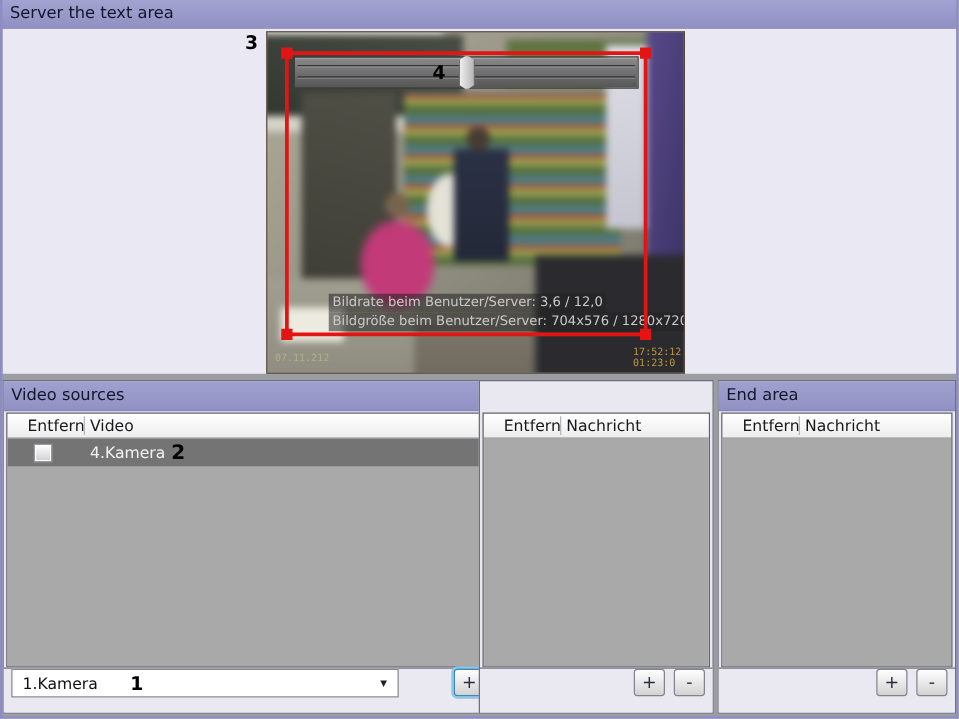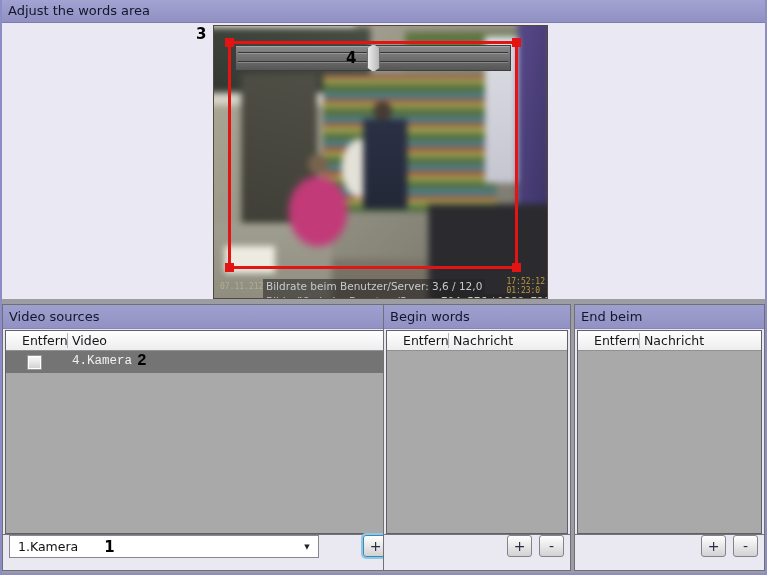--- a/index.html
+++ b/index.html
@@ -42,21 +42,21 @@
       linear-gradient(15deg,#3c3c34,#504f46) 34px 52px / 72px 175px no-repeat,
       linear-gradient(25deg,#30362f,#494e44) -18px 8px / 175px 62px no-repeat,
       linear-gradient(#edece4,#d4d2c6) -8px 0px / 150px 82px no-repeat,
       linear-gradient(135deg,#b2ae9c 0%,#8b897c 60%,#6f6d62 100%) 0 0 / 100% 100% no-repeat;}
 
   .stamp-date{position:absolute;left:6px;top:256px;font-size:8px;color:#cdc596;opacity:.55;
               font-family:"DejaVu Sans Mono",monospace;z-index:3;}
   .stamp-tr{position:absolute;right:2px;top:251px;text-align:left;font-size:8px;line-height:9px;
             color:#caa43c;opacity:.9;font-family:"DejaVu Sans Mono",monospace;z-index:3;}
 
-  .osd{position:absolute;left:49px;top:209px;font-size:10.5px;line-height:15px;color:#c9c9c9;z-index:4;margin-top:44px;}
+  .osd{position:absolute;left:49px;top:209px;font-size:10.5px;line-height:15px;color:#c9c9c9;z-index:4;}
   .osd span{display:table;background:rgba(35,35,35,.55);padding:0 3px;white-space:nowrap;}
 
   .selrect{position:absolute;left:14px;top:15px;width:290px;height:228px;
            border:3px solid #e31414;box-sizing:border-box;z-index:5;}
   .hd{position:absolute;width:9px;height:9px;background:#e31414;}
   .hd.tl{left:-6px;top:-6px}.hd.tr{right:-6px;top:-6px}
   .hd.bl{left:-6px;bottom:-6px}.hd.br{right:-6px;bottom:-6px}
 
   .slider{position:absolute;left:21px;top:19px;width:276px;height:26px;z-index:6;
           background:linear-gradient(#8a8a8a,#565656);border:1px solid #3e3e3e;
@@ -81,21 +81,21 @@
   .phead span{display:block;padding-left:6px;line-height:23px;font-size:13px;color:#15152b;}
 
   .tbl{position:absolute;left:2px;right:2px;top:25px;bottom:36px;
        border:1px solid #5f5f66;display:flex;flex-direction:column;overflow:hidden;}
   .thead{height:19px;flex:none;display:flex;align-items:center;
          background:linear-gradient(#ffffff,#ededed);border-bottom:1px solid #8f8f96;
          font-size:12.5px;color:#17171a;}
   .th1{flex:none;width:45px;padding-left:16px;overflow:hidden;white-space:nowrap;
        border-right:1px solid #b5b5ba;}
   .th2{flex:1;padding-left:4px;overflow:hidden;white-space:nowrap;}
-  .tbody{flex:1;background:#a9a9a9;font-family:Liberation Mono, monospace;}
+  .tbody{flex:1;background:#a9a9a9;}
   .row{position:relative;height:22px;background:#747474;}
   .cb{position:absolute;left:21px;top:4px;width:13px;height:13px;
       background:linear-gradient(#fefefe,#cfcfcf);border:1px solid #98989e;
       box-shadow:inset 0 0 0 1px #fff;box-sizing:content-box;}
   .rname{position:absolute;left:66px;top:3px;font-size:12.5px;color:#f2f2f2;}
   .m2{position:absolute;left:131px;top:1px;font-size:16px;}
 
   .pbar{position:absolute;left:0;right:0;bottom:0;height:36px;background:#eae9f2;
         border-top:1px solid #73737c;display:flex;
         padding:0 6px;gap:7px;box-sizing:border-box;}
@@ -110,21 +110,21 @@
          background:#fff;border:1px solid #888890;font-size:12.5px;color:#111;box-sizing:border-box;}
   .cval{padding-left:8px;}
   .m1{margin-left:26px;font-size:15px;font-weight:bold;}
   .arrow{margin-left:auto;width:16px;text-align:center;font-size:7px;color:#222;padding-right:3px;}
 </style>
 </head>
 <body>
 
 <div class="win">
   <div class="titlebar">
-    <span>Adjust the words area</span>
+    <span>Server the text area</span>
   </div>
 
   <div class="upper">
     <span class="marker m3">3</span>
 
     <div class="video">
       <div class="scene"></div>
       <div class="stamp-date">07.11.212</div>
       <div class="stamp-tr">
         <div>17:52:12</div>
@@ -175,40 +175,37 @@
         <span class="marker m1">1</span>
         <span class="arrow">▼</span>
       </div>
       <div class="grow"></div>
       <button class="btn focus">+</button>
       <button class="btn">-</button>
     </div>
   </div>
 
   <div class="panel p2">
-    <div class="phead">
-      <span>Begin words</span>
-    </div>
     <div class="tbl">
       <div class="thead">
         <div class="th1">Entfernen</div>
         <div class="th2">Nachricht</div>
       </div>
       <div class="tbody"></div>
     </div>
     <div class="pbar">
       <div class="grow"></div>
       <button class="btn">+</button>
       <button class="btn">-</button>
     </div>
   </div>
 
   <div class="panel p3">
     <div class="phead">
-      <span>End beim</span>
+      <span>End area</span>
     </div>
     <div class="tbl">
       <div class="thead">
         <div class="th1">Entfernen</div>
         <div class="th2">Nachricht</div>
       </div>
       <div class="tbody"></div>
     </div>
     <div class="pbar">
       <div class="grow"></div>

